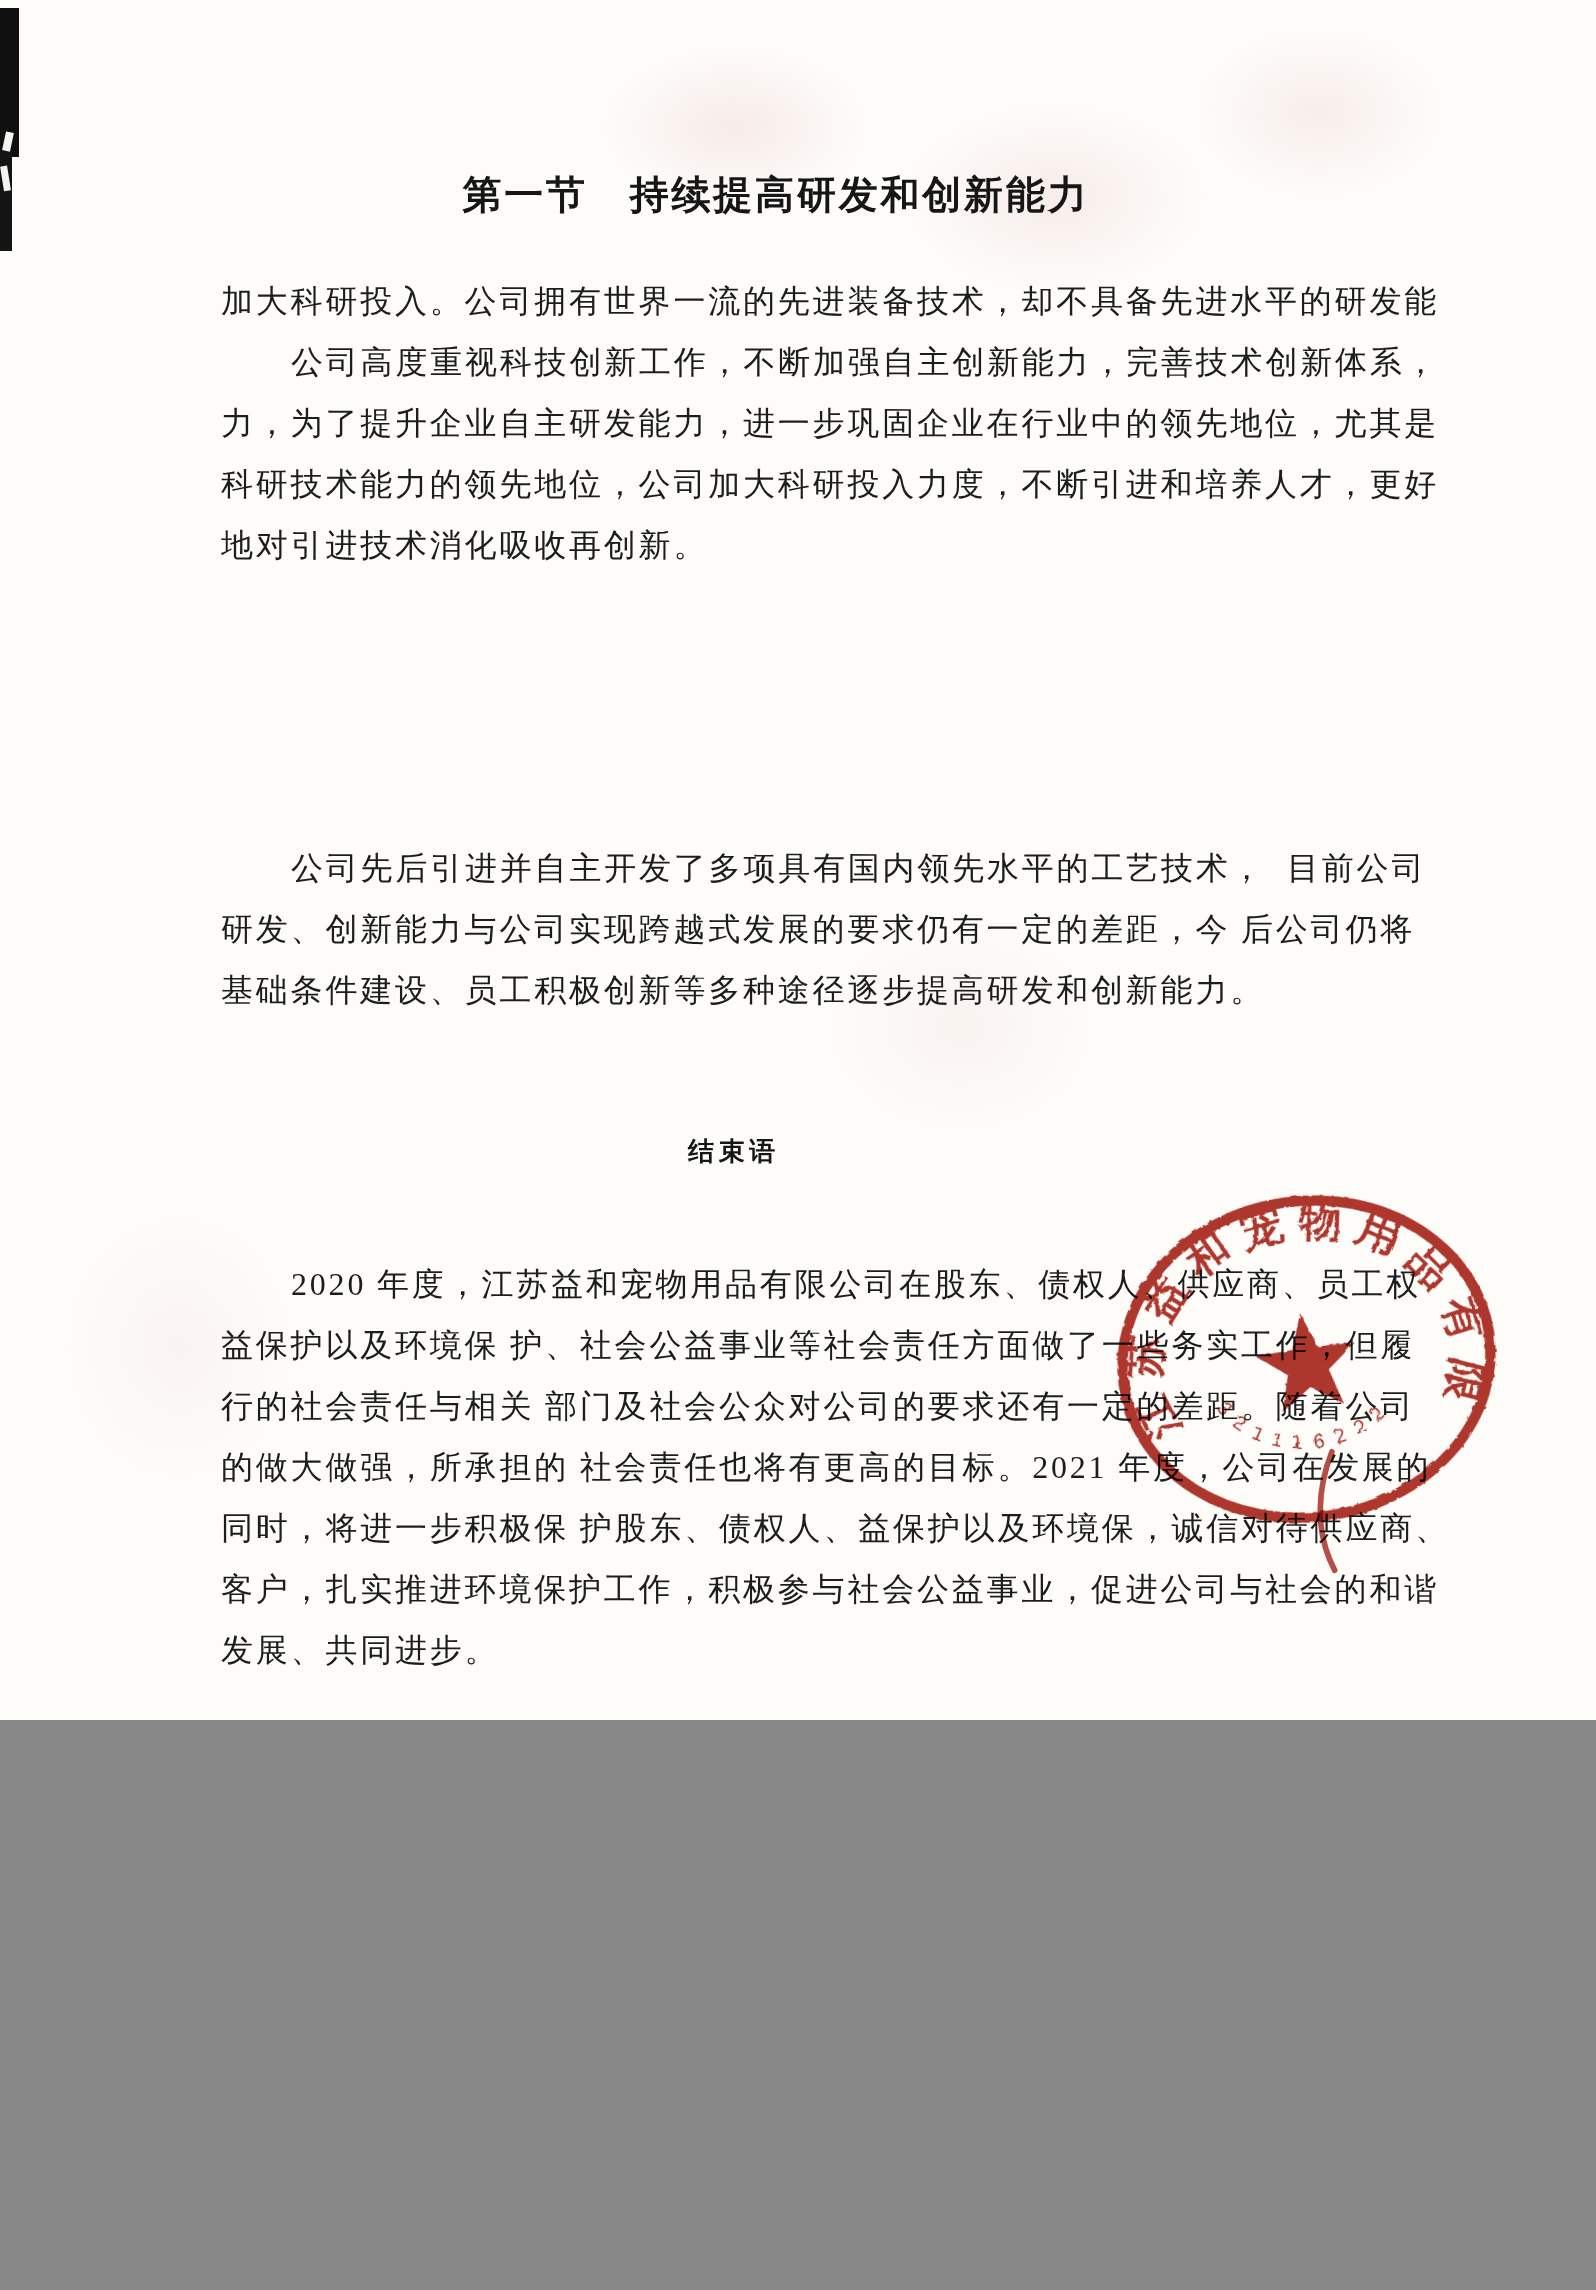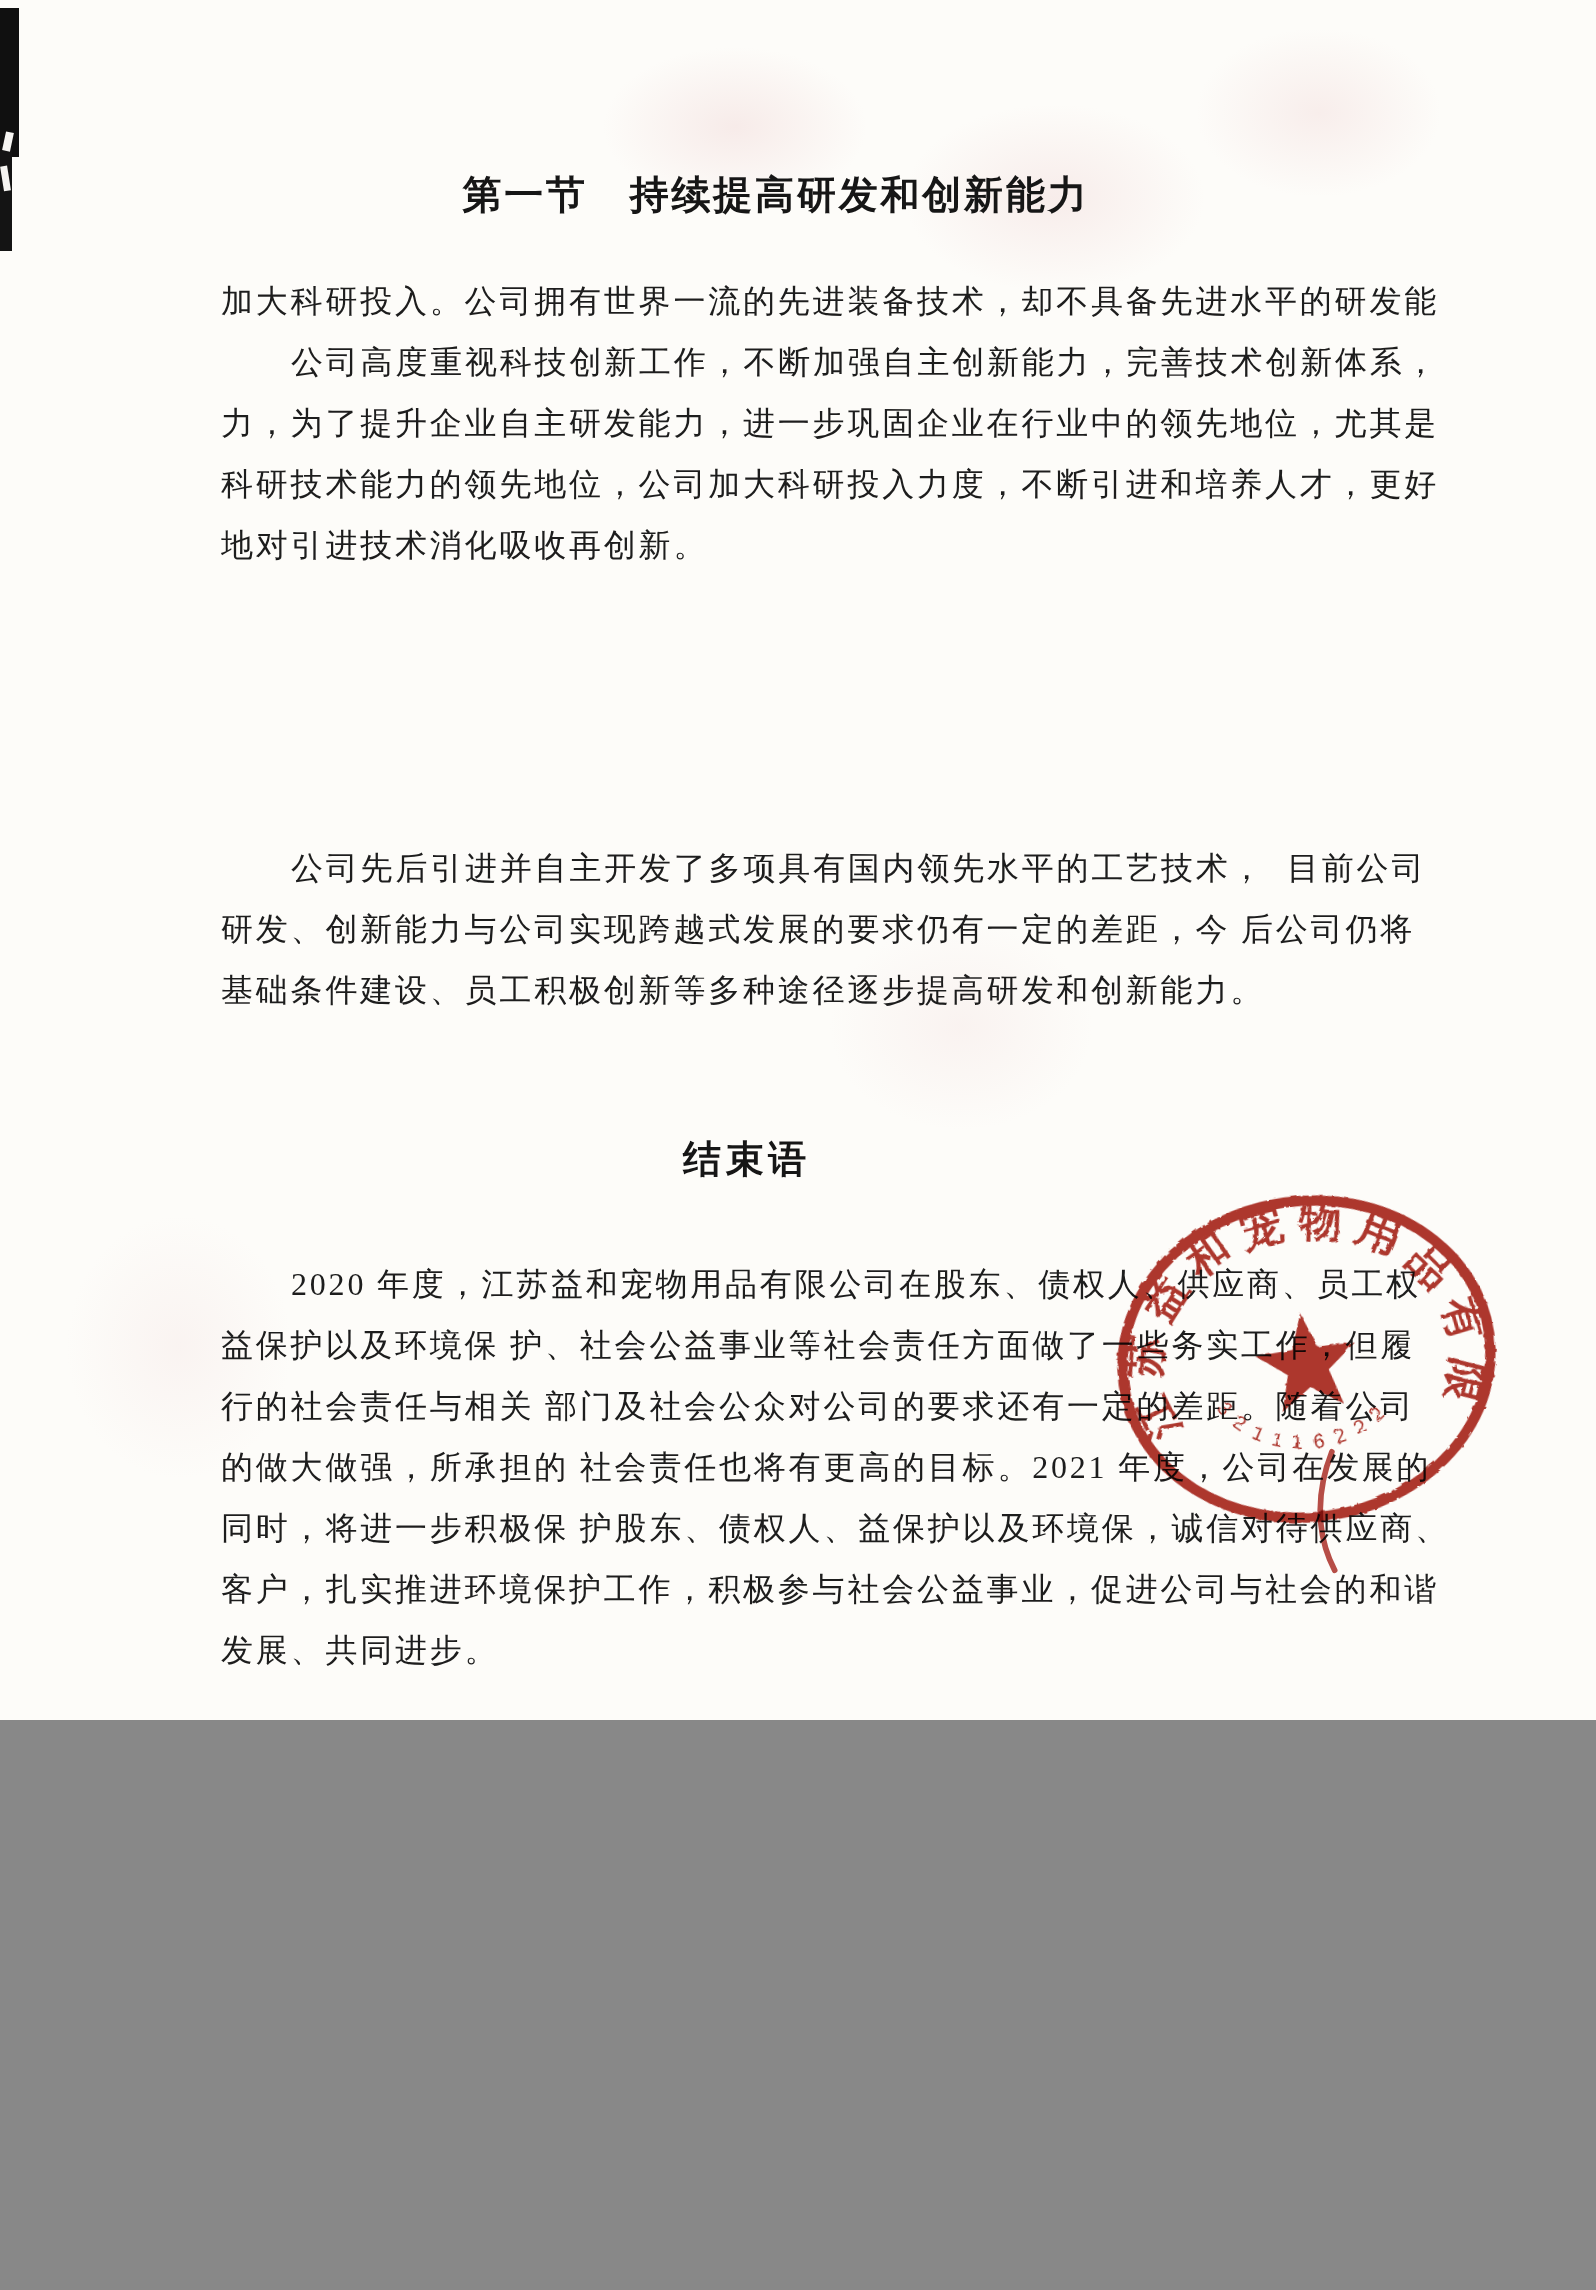--- a/index.html
+++ b/index.html
@@ -20,21 +20,21 @@
   .n5{left:829px;top:923px;width:264px;height:207px;background:radial-gradient(closest-side,rgba(233,200,200,.18),rgba(233,200,200,0));}
 
   .section-title{
     position:absolute;left:776px;top:168px;transform:translateX(-50%);
     font-family:"Liberation Sans","DejaVu Sans",sans-serif;
     font-size:39px;font-weight:700;letter-spacing:2.8px;white-space:pre;color:#161616;
   }
   .closing-title{
     position:absolute;left:734px;top:1134px;transform:translateX(-50%);
     font-family:"Liberation Sans","DejaVu Sans",sans-serif;
-    font-size:38px;font-weight:700;letter-spacing:4.7px;white-space:pre;color:#161616;margin-left:13px;
+    font-size:26px;font-weight:700;letter-spacing:4.7px;white-space:pre;color:#161616;
   }
   .para{position:absolute;left:221px;}
   .para .line{
     white-space:pre;
     font-size:32px;letter-spacing:2.8px;line-height:61px;height:61px;
     color:#1d1d1d;
   }
   .para .indent{padding-left:70px;}
   .p1{top:271px;}
   .p2{top:586px;}

